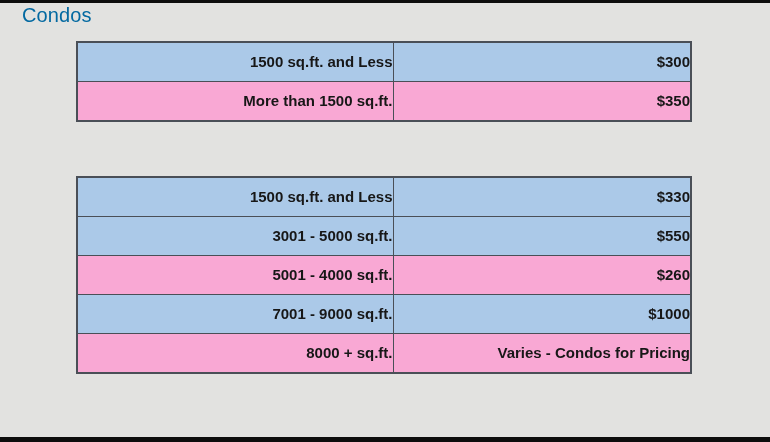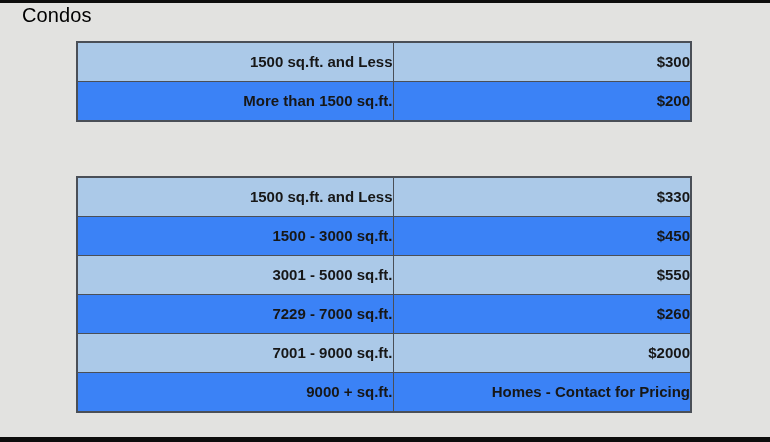--- a/index.html
+++ b/index.html
@@ -26,21 +26,21 @@
     left: 0;
     width: 770px;
     background: #0d0d0d;
   }
   .band-top { top: 0; height: 3px; }
   .band-bottom { bottom: 0; height: 5px; }
 
   .heading {
     position: absolute;
     left: 22px;
-    color: #000000;
+    color: #0369a1;
     font-size: 20px;
     font-weight: 400;
     letter-spacing: 0.1px;
     white-space: nowrap;
     text-align: right;
   }
   #heading-condos { top: 4px; }
   #heading-townhomes { top: 139px; }
 
   .price-table {
@@ -65,21 +65,21 @@
     padding: 0;
     height: 38px;
     line-height: 38px;
     white-space: nowrap;
     overflow: hidden;
   }
   .price-table col.col-size { width: 316px; }
   .price-table col.col-price { width: 298px; }
 
   tr.row-alt td { background: #abc9e8; }
-  tr.row-base td { background: #3b82f6; }
+  tr.row-base td { background: #f9a8d4; }
 </style>
 </head>
 <body>
 
 <div id="slide">
 
   <div class="band band-top"></div>
 
   <div class="heading" id="heading-condos">Condos</div>
 
@@ -88,54 +88,50 @@
       <col class="col-size">
         <col class="col-price">
     </colgroup>
     <tbody>
       <tr class="row-alt">
         <td>1500 sq.ft. and Less</td>
         <td>$300</td>
       </tr>
       <tr class="row-base">
         <td>More than 1500 sq.ft.</td>
-        <td>$200</td>
+        <td>$350</td>
       </tr>
     </tbody>
   </table>
 
 
   <table class="price-table" id="table-townhomes">
     <colgroup>
       <col class="col-size">
         <col class="col-price">
     </colgroup>
     <tbody>
       <tr class="row-alt">
         <td>1500 sq.ft. and Less</td>
         <td>$330</td>
       </tr>
-      <tr class="row-base">
-        <td>1500 - 3000 sq.ft.</td>
-        <td>$450</td>
-      </tr>
       <tr class="row-alt">
         <td>3001 - 5000 sq.ft.</td>
         <td>$550</td>
       </tr>
       <tr class="row-base">
-        <td>7229 - 7000 sq.ft.</td>
+        <td>5001 - 4000 sq.ft.</td>
         <td>$260</td>
       </tr>
       <tr class="row-alt">
         <td>7001 - 9000 sq.ft.</td>
-        <td>$2000</td>
+        <td>$1000</td>
       </tr>
       <tr class="row-base">
-        <td>9000 + sq.ft.</td>
-        <td>Homes - Contact for Pricing</td>
+        <td>8000 + sq.ft.</td>
+        <td>Varies - Condos for Pricing</td>
       </tr>
     </tbody>
   </table>
 
   <div class="band band-bottom"></div>
 
 </div>
 
 </body></html>

